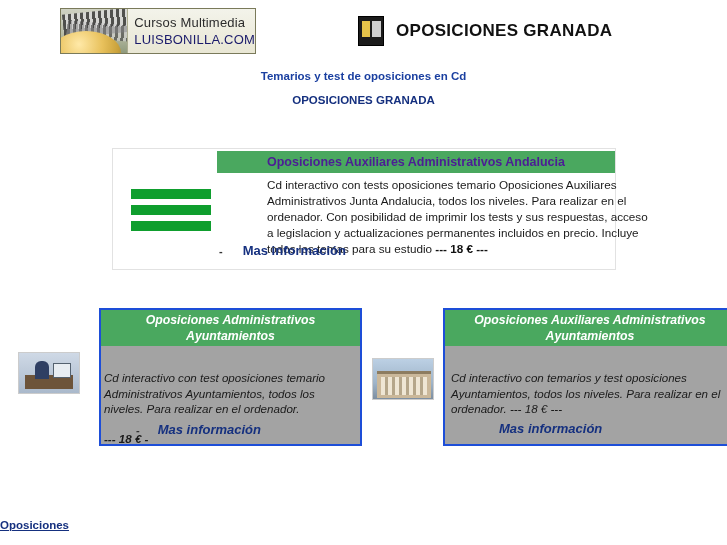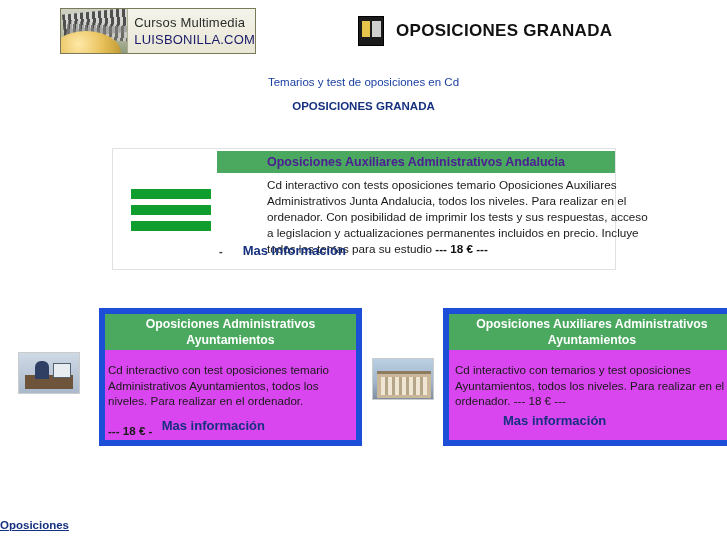--- a/index.html
+++ b/index.html
@@ -124,22 +124,22 @@
     font-weight: bold;
     color: #111111;
     letter-spacing: .3px;
   }
 
   
   .sub1 {
     text-align: center;
     color: #1a3fa0;
     font-size: 11.5px;
-    font-weight: normal;
-    margin-top: 14px;
+    font-weight: bold;
+    margin-top: 8px;
   }
   .sub2 {
     text-align: center;
     color: #15307f;
     font-size: 11.5px;
     font-weight: bold;
     margin-top: 12px;
   }
 
   
@@ -213,45 +213,46 @@
     color: #15307f;
     font-size: 13px;
     font-weight: bold;
     text-decoration: none;
   }
 
   
   .panel {
     position: absolute;
     top: 308px;
-    background: #d946ef;
-    border: 6px solid #1d4ed8;
+    background: #a3a3a3;
+    border: 2px solid #1d4ed8;
     box-sizing: border-box;
     height: 138px;
+    font-style: italic;
   }
   .panel-left { left: 99px; width: 263px; }
   .panel-right { left: 443px; width: 292px; border-right: none; }
 
   .panel .bar2 {
     height: 36px;
     background: #4aa85f;
     color: #ffffff;
     font-size: 12.3px;
     font-weight: bold;
     display: flex;
     align-items: center;
     justify-content: center;
     text-align: center;
     line-height: 16px;
     padding: 0 6px;
     box-sizing: border-box;
   }
   .panel .content {
     display: flex;
-    padding: 12px 0 0 0;
+    padding: 24px 0 0 0;
   }
   .panel .text {
     font-size: 11.6px;
     line-height: 15.5px;
     color: #1a1a1a;
   }
   .panel-left .text { width: 240px; padding-left: 3px; }
   .panel-right .text { width: 276px; padding-left: 6px; }
 
   .price-line {

